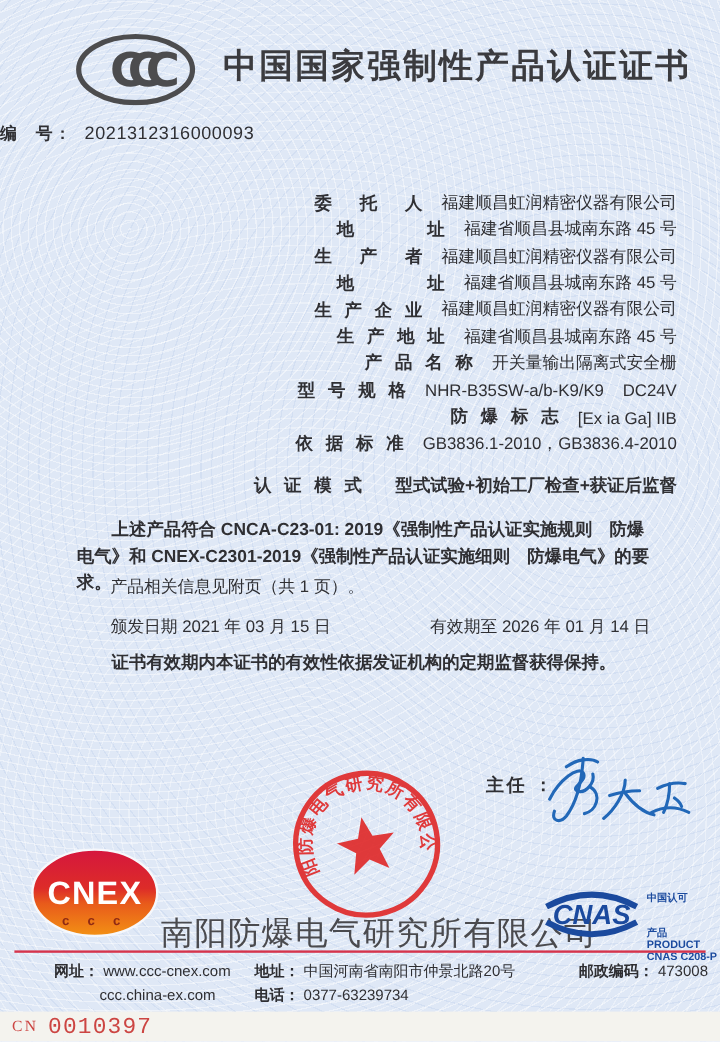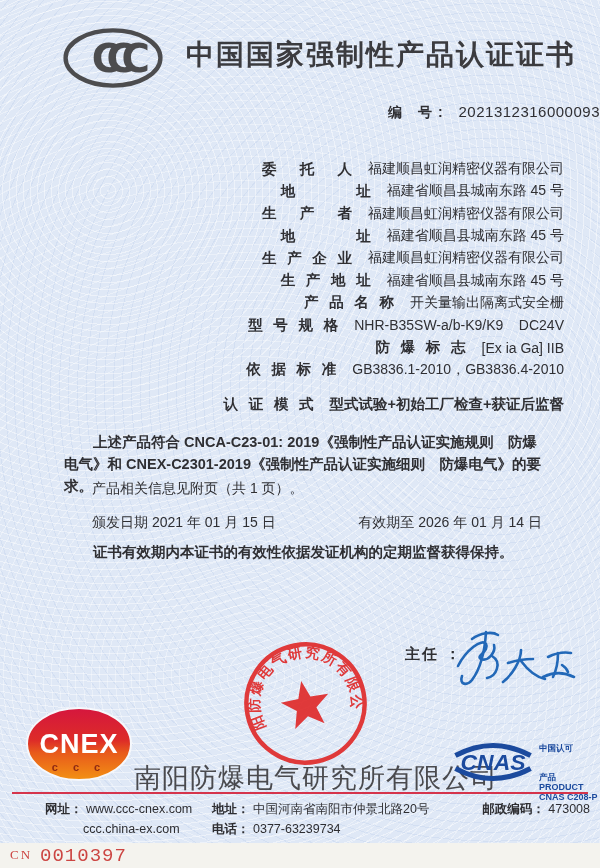--- a/index.html
+++ b/index.html
@@ -12,31 +12,31 @@
       repeating-radial-gradient(circle at 18% 22%, rgba(255,255,255,.45) 0 1px, rgba(255,255,255,0) 1px 7px),
       repeating-radial-gradient(circle at 82% 45%, rgba(138,168,218,.14) 0 1px, rgba(255,255,255,0) 1px 9px),
       repeating-radial-gradient(circle at 42% 78%, rgba(255,255,255,.35) 0 1px, rgba(255,255,255,0) 1px 8px);
     color:#2f2f33;
   }
   .abs { position:absolute; }
 
   
   .ccc-logo { left:62px; top:28px; width:102px; height:60px; }
   .title { left:186px; top:36px; font-size:28px; font-weight:bold; letter-spacing:2px; color:#3b3b3f; }
-  .certno { left:0; top:103px; width:600px; text-align:right; font-size:14px; }
+  .certno { left:0; top:103px; width:600px; text-align:left; font-size:14px; }
   .certno .lbl { font-weight:bold; letter-spacing:6px; margin-right:6px; }
   .certno .num { font-size:15px; letter-spacing:.5px; }
 
   
   .fields { left:64px; top:158px; width:500px; }
   .frow { display:flex; height:22.3px; align-items:center;justify-content:flex-end; }
   .flabel { width:90px; font-weight:bold; font-size:14.5px;
             text-align:justify; text-align-last:justify; white-space:normal; }
   .fvalue { margin-left:16px; font-size:14px; white-space:pre; }
-  .mode-row { left:64px; top:393px; width:500px; }
+  .mode-row { left:64px; top:393px; width:500px;gap:12px; }
   .mode-row .fvalue { font-weight:bold; font-size:14.5px; }
 
   
   .para { left:64px; top:431px; width:486px; font-size:14.5px; font-weight:bold;
           line-height:22px; text-indent:2em; }
   .attach { left:92px; top:480px; font-size:14px; }
   .dates { left:64px; top:514px; width:478px; display:flex; font-size:14px; }
   .dates .issue { margin-left:28px; }
   .dates .valid { margin-left:auto; }
   .maintain { left:64px; top:543px; font-size:14.5px; font-weight:bold; text-indent:2em; width:500px; }
@@ -130,21 +130,21 @@
   </div>
 
   <div class="abs frow mode-row">
     <span class="flabel">认 证 模 式</span>
     <span class="fvalue">型式试验+初始工厂检查+获证后监督</span>
   </div>
 
   <div class="abs para">上述产品符合 CNCA-C23-01: 2019《强制性产品认证实施规则　防爆电气》和 CNEX-C2301-2019《强制性产品认证实施细则　防爆电气》的要求。</div>
   <div class="abs attach">产品相关信息见附页（共 1 页）。</div>
   <div class="abs dates">
-    <span class="issue">颁发日期 2021 年 01 月 15 日</span>
+    <span class="issue">颁发日期 2021 年 03 月 15 日</span>
     <span class="valid">有效期至 2026 年 01 月 14 日</span>
   </div>
   <div class="abs maintain">证书有效期内本证书的有效性依据发证机构的定期监督获得保持。</div>
 
   <div class="abs director">主任 ：</div>
   <svg class="abs sig" viewBox="0 0 132 74">
     <g fill="none" stroke="#2268b8" stroke-width="2.6" stroke-linecap="round" stroke-linejoin="round">
       <path d="M8,40 C16,24 32,12 36,18 C40,25 25,30 31,33 C38,36 46,26 44,19"></path>
       <path d="M22,13 C30,7 42,5 48,9"></path>
       <path d="M36,6 C35,22 31,42 22,54 C17,60 9,59 12,50"></path>

